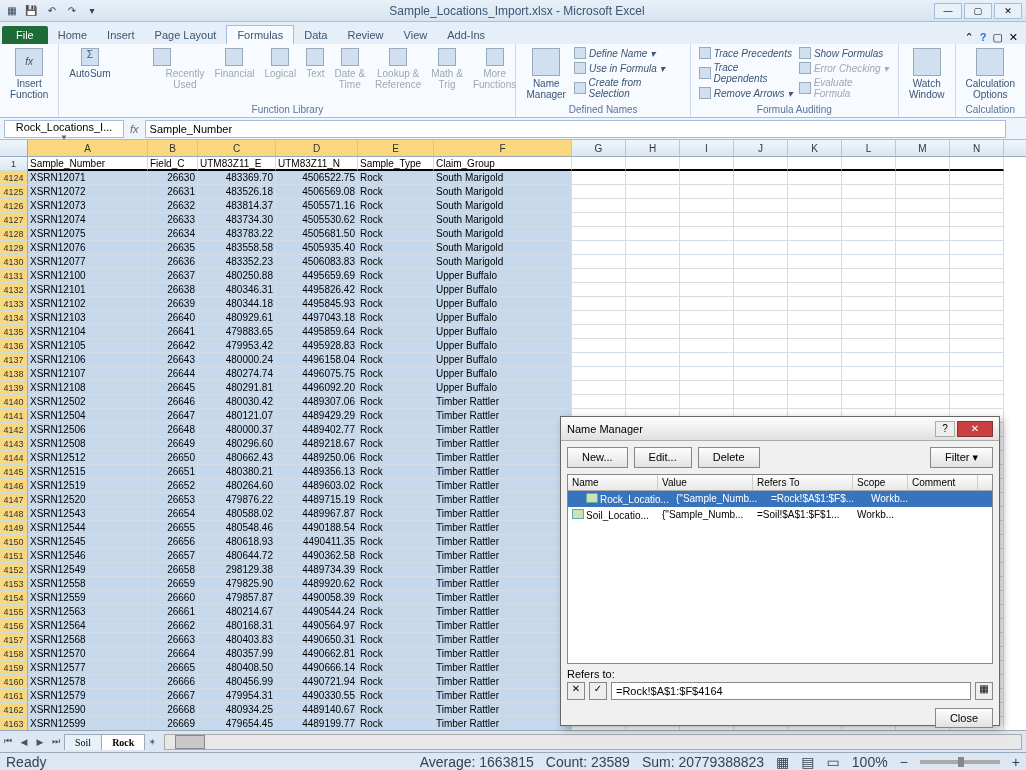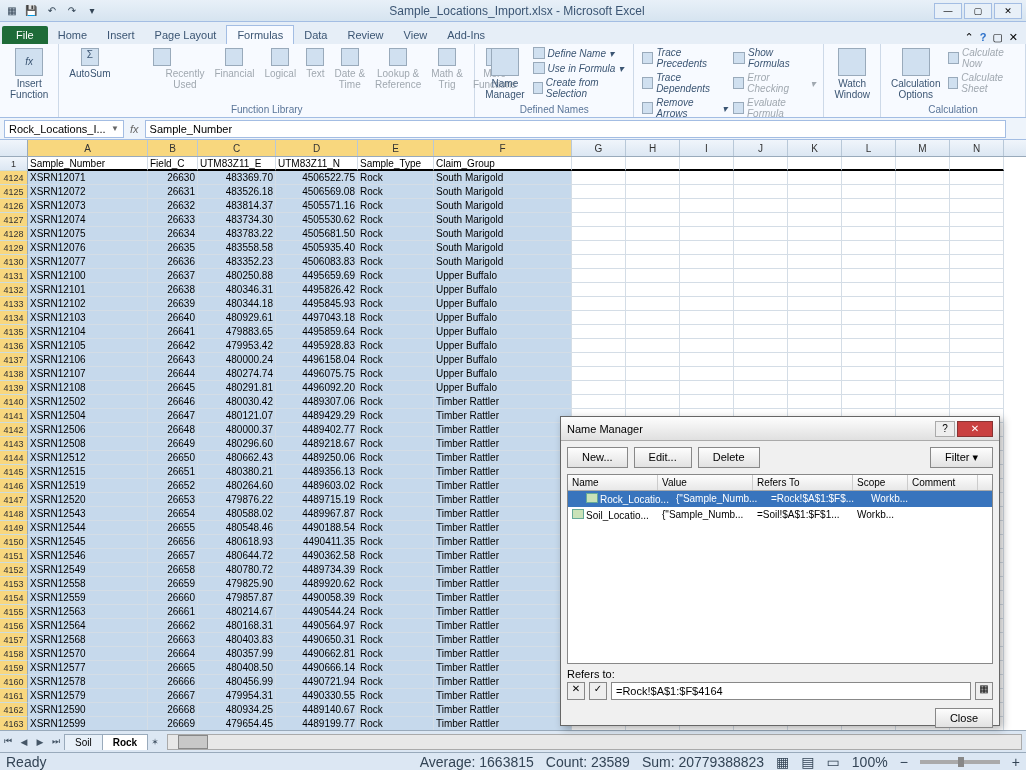--- a/index.html
+++ b/index.html
@@ -28,21 +28,21 @@
 .rb-btn { display: flex; flex-direction: column; align-items: center; justify-content: center; padding: 2px 4px; font-size: 10px; color: #3b5573; text-align: center; line-height: 1.1; cursor: pointer; }
 .rb-btn-sm { font-size: 10px; color: #3b5573; padding: 1px 2px; display: flex; align-items: center; gap: 3px; cursor: pointer; }
 .icon-sq { width: 18px; height: 18px; background: #d0e0f0; border: 1px solid #9ab; margin-bottom: 2px; }
 .icon-lg { width: 28px; height: 28px; background: #d0e0f0; border: 1px solid #9ab; margin-bottom: 2px; }
 .icon-tiny { width: 12px; height: 12px; background: #d0e0f0; border: 1px solid #9ab; }
 .rb-col { display: flex; flex-direction: column; gap: 1px; font-style: italic; }
 .disabled { color: #a0a8b0; }
 
 
 .fbar { height: 22px; background: #eef4fb; border-bottom: 1px solid #a3bde3; display: flex; align-items: center; }
-.namebox { width: 120px; border: 1px solid #a3bde3; background: #fff; height: 18px; margin-left: 4px; padding: 0 4px; display: flex; align-items: center; justify-content: space-between; }
+.namebox { width: 120px; border: 1px solid #a3bde3; background: #fff; height: 18px; margin-left: 4px; padding: 0 4px; display: flex; align-items: center; justify-content: space-between; flex-direction: column; }
 .namebox span:last-child { color: #666; font-size: 8px; }
 .fbar .fx { margin: 0 6px; font-style: italic; color: #666; }
 .formula-input { flex: 1; border: 1px solid #a3bde3; background: #fff; height: 18px; padding: 0 4px; margin-right: 20px; display: flex; align-items: center; }
 
 
 .grid-area { position: relative; height: 590px; overflow: hidden; background: #fff; }
 .colhdr-row { display: flex; height: 17px; background: linear-gradient(#f0f5fb,#dce7f3); border-bottom: 1px solid #9ab; position: sticky; top: 0; }
 .corner { width: 28px; border-right: 1px solid #9ab; background: linear-gradient(#f0f5fb,#dce7f3); }
 .colhdr { border-right: 1px solid #b8c8d8; text-align: center; font-size: 10px; color: #333; line-height: 17px; }
 .colhdr.sel { background: #f8d77e; }
@@ -54,21 +54,21 @@
 .rowhdr { width: 28px; background: linear-gradient(#f0f5fb,#dce7f3); border-right: 1px solid #9ab; border-bottom: 1px solid #cdd; text-align: center; line-height: 14px; font-size: 9px; color: #333; }
 .cell { border-right: 1px solid #d4dde6; border-bottom: 1px solid #d4dde6; padding: 0 2px; line-height: 14px; white-space: nowrap; overflow: hidden; }
 .row.hdr .cell { background: #fff; border-bottom: 2px solid #000; font-weight: normal; }
 .row.sel .cell { background: #c6d9ec; }
 .row.sel .rowhdr { background: #f8d77e; }
 .num { text-align: right; }
 
 
 .sheettabs { height: 22px; background: #dce7f3; border-top: 1px solid #9ab; display: flex; align-items: center; position: relative; }
 .nav-btn { width: 16px; height: 16px; display: flex; align-items: center; justify-content: center; font-size: 9px; color: #456; cursor: pointer; }
-.sheet-tab { padding: 2px 10px; background: #e8f0f8; border: 1px solid #9ab; border-bottom: none; font-size: 10px; margin-right: -1px; cursor: pointer; }
+.sheet-tab { padding: 2px 10px; background: #e8f0f8; border: 1px solid #9ab; border-bottom: none; font-size: 10px; margin-right: -1px; cursor: pointer; font-family: Liberation Serif, serif; }
 .sheet-tab.active { background: #fff; font-weight: bold; }
 .hscroll { flex: 1; height: 16px; background: #e8e8e8; margin: 0 4px; position: relative; border: 1px solid #aaa; }
 .hscroll-thumb { position: absolute; left: 10px; width: 30px; height: 14px; background: #c8c8c8; border: 1px solid #888; }
 
 
 .statusbar { height: 18px; background: #dce7f3; border-top: 1px solid #9ab; display: flex; align-items: center; font-size: 14px; padding: 0 6px; color: #345; }
 .statusbar .right { margin-left: auto; display: flex; gap: 12px; align-items: center; }
 .zoom-slider { width: 80px; height: 4px; background: #aaa; position: relative; }
 .zoom-thumb { position: absolute; left: 38px; top: -3px; width: 6px; height: 10px; background: #888; }
 
@@ -245,30 +245,20 @@
     </div>
     <div class="label"></div>
   </div>
   <div class="group">
     <div class="items">
       <div class="rb-btn">
           <div class="icon-lg"></div>
           <span style="white-space:pre;">Calculation
 Options</span>
         </div>
-      <div class="rb-col">
-        <div class="rb-btn-sm disabled">
-            <div class="icon-tiny"></div>
-            <span>Calculate Now</span>
-          </div>
-        <div class="rb-btn-sm disabled">
-            <div class="icon-tiny"></div>
-            <span>Calculate Sheet</span>
-          </div>
-      </div>
     </div>
     <div class="label">Calculation</div>
   </div>
 </div>
 
 <div class="fbar">
   <div class="namebox">
       <span>Rock_Locations_I...</span>
       <span>▼</span>
     </div>
@@ -789,21 +779,21 @@
         <div class="cell colJ" style="background: rgb(255, 255, 255);"></div>
         <div class="cell colK" style="background: rgb(255, 255, 255);"></div>
         <div class="cell colL" style="background: rgb(255, 255, 255);"></div>
         <div class="cell colM" style="background: rgb(255, 255, 255);"></div>
         <div class="cell colN" style="background: rgb(255, 255, 255);"></div>
       </div>
       <div class="row sel">
         <div class="rowhdr">4152</div>
         <div class="cell colA">XSRN12549</div>
         <div class="cell colB num">26658</div>
-        <div class="cell colC num">480780.72</div>
+        <div class="cell colC num">298129.38</div>
         <div class="cell colD num">4489734.39</div>
         <div class="cell colE">Rock</div>
         <div class="cell colF">Timber Rattler</div>
         <div class="cell colG" style="background: rgb(255, 255, 255);"></div>
         <div class="cell colH" style="background: rgb(255, 255, 255);"></div>
         <div class="cell colI" style="background: rgb(255, 255, 255);"></div>
         <div class="cell colJ" style="background: rgb(255, 255, 255);"></div>
         <div class="cell colK" style="background: rgb(255, 255, 255);"></div>
         <div class="cell colL" style="background: rgb(255, 255, 255);"></div>
         <div class="cell colM" style="background: rgb(255, 255, 255);"></div>

